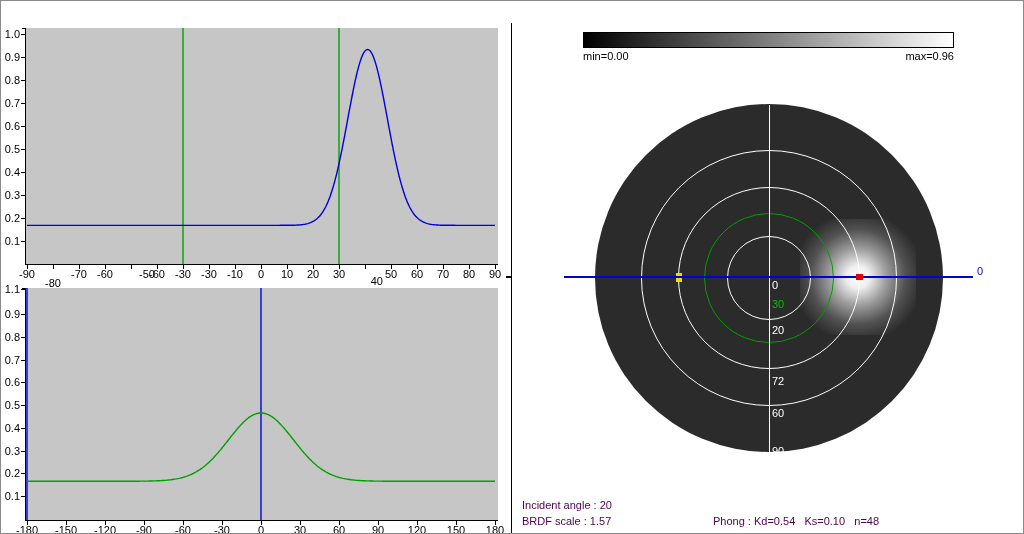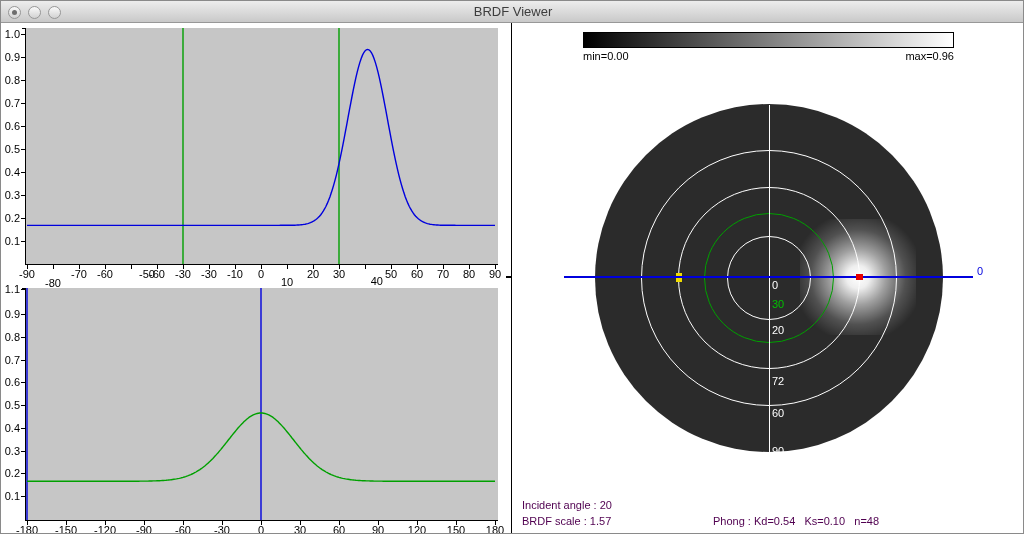--- a/index.html
+++ b/index.html
@@ -20,28 +20,20 @@
   .lbl { position:absolute; font-size:11px; line-height:12px; color:#000; }
   .pre { white-space:pre; }
   .status { position:absolute; font-size:11px; line-height:12px; color:#500050; }
   svg { position:absolute; }
 </style>
 </head>
 <body>
 
 <div id="screen">
 
-  <div class="titlebar">
-    <span class="tb-btn" style="left:7px">
-        <span class="tb-dot"></span>
-      </span>
-    <span class="tb-btn" style="left:27px"></span>
-    <span class="tb-btn" style="left:47px"></span>
-    <div class="title">BRDF Viewer</div>
-  </div>
 
   <div class="lbl" style="left:28px; top:28px;">1/sr</div>
   <div class="lbl" style="left:462px; top:251px; width:35px; text-align:right; background:#ffffff;">deg.</div>
   <div class="lbl" style="left:28px; top:288px;">1/sr</div>
   <div class="lbl" style="left:462px; top:506px; width:35px; text-align:right; background:#ffffff;">deg.</div>
 
   <div class="abs" style="left:510px; top:22px; width:1px; height:512px; background:#000;"></div>
   <div class="abs" style="left:505px; top:275px; width:6px; height:2px; background:#000; z-index:31;"></div>
 
   <div class="abs" style="left:582px; top:31px; width:371px; height:16px; border:1px solid #000; background:linear-gradient(to right,#000000,#ffffff);"></div>
@@ -80,21 +72,21 @@
     <div class="lbl" style="position: absolute; left: 138px; top: 267px; width: 36px; text-align: center;">-60</div>
     <div style="position: absolute; left: 182px; top: 264px; width: 1px; height: 4px; background: rgb(0, 0, 0);"></div>
     <div class="lbl" style="position: absolute; left: 164px; top: 267px; width: 36px; text-align: center;">-30</div>
     <div style="position: absolute; left: 208px; top: 264px; width: 1px; height: 4px; background: rgb(0, 0, 0);"></div>
     <div class="lbl" style="position: absolute; left: 190px; top: 267px; width: 36px; text-align: center;">-30</div>
     <div style="position: absolute; left: 234px; top: 264px; width: 1px; height: 4px; background: rgb(0, 0, 0);"></div>
     <div class="lbl" style="position: absolute; left: 216px; top: 267px; width: 36px; text-align: center;">-10</div>
     <div style="position: absolute; left: 260px; top: 264px; width: 1px; height: 4px; background: rgb(0, 0, 0);"></div>
     <div class="lbl" style="position: absolute; left: 242px; top: 267px; width: 36px; text-align: center;">0</div>
     <div style="position: absolute; left: 286px; top: 264px; width: 1px; height: 4px; background: rgb(0, 0, 0);"></div>
-    <div class="lbl" style="position: absolute; left: 268px; top: 267px; width: 36px; text-align: center; margin-top: 8px;">10</div>
+    <div class="lbl" style="position: absolute; left: 268px; top: 267px; width: 36px; text-align: center;">10</div>
     <div style="position: absolute; left: 312px; top: 264px; width: 1px; height: 4px; background: rgb(0, 0, 0);"></div>
     <div class="lbl" style="position: absolute; left: 294px; top: 267px; width: 36px; text-align: center;">20</div>
     <div style="position: absolute; left: 338px; top: 264px; width: 1px; height: 4px; background: rgb(0, 0, 0);"></div>
     <div class="lbl" style="position: absolute; left: 320px; top: 267px; width: 36px; text-align: center;">30</div>
     <div style="position: absolute; left: 364px; top: 264px; width: 1px; height: 4px; background: rgb(0, 0, 0);"></div>
     <div class="lbl" style="position: absolute; left: 346px; top: 274px; width: 36px; text-align: right;">40</div>
     <div style="position: absolute; left: 390px; top: 264px; width: 1px; height: 4px; background: rgb(0, 0, 0);"></div>
     <div class="lbl" style="position: absolute; left: 372px; top: 267px; width: 36px; text-align: center;">50</div>
     <div style="position: absolute; left: 416px; top: 264px; width: 1px; height: 4px; background: rgb(0, 0, 0);"></div>
     <div class="lbl" style="position: absolute; left: 398px; top: 267px; width: 36px; text-align: center;">60</div>

